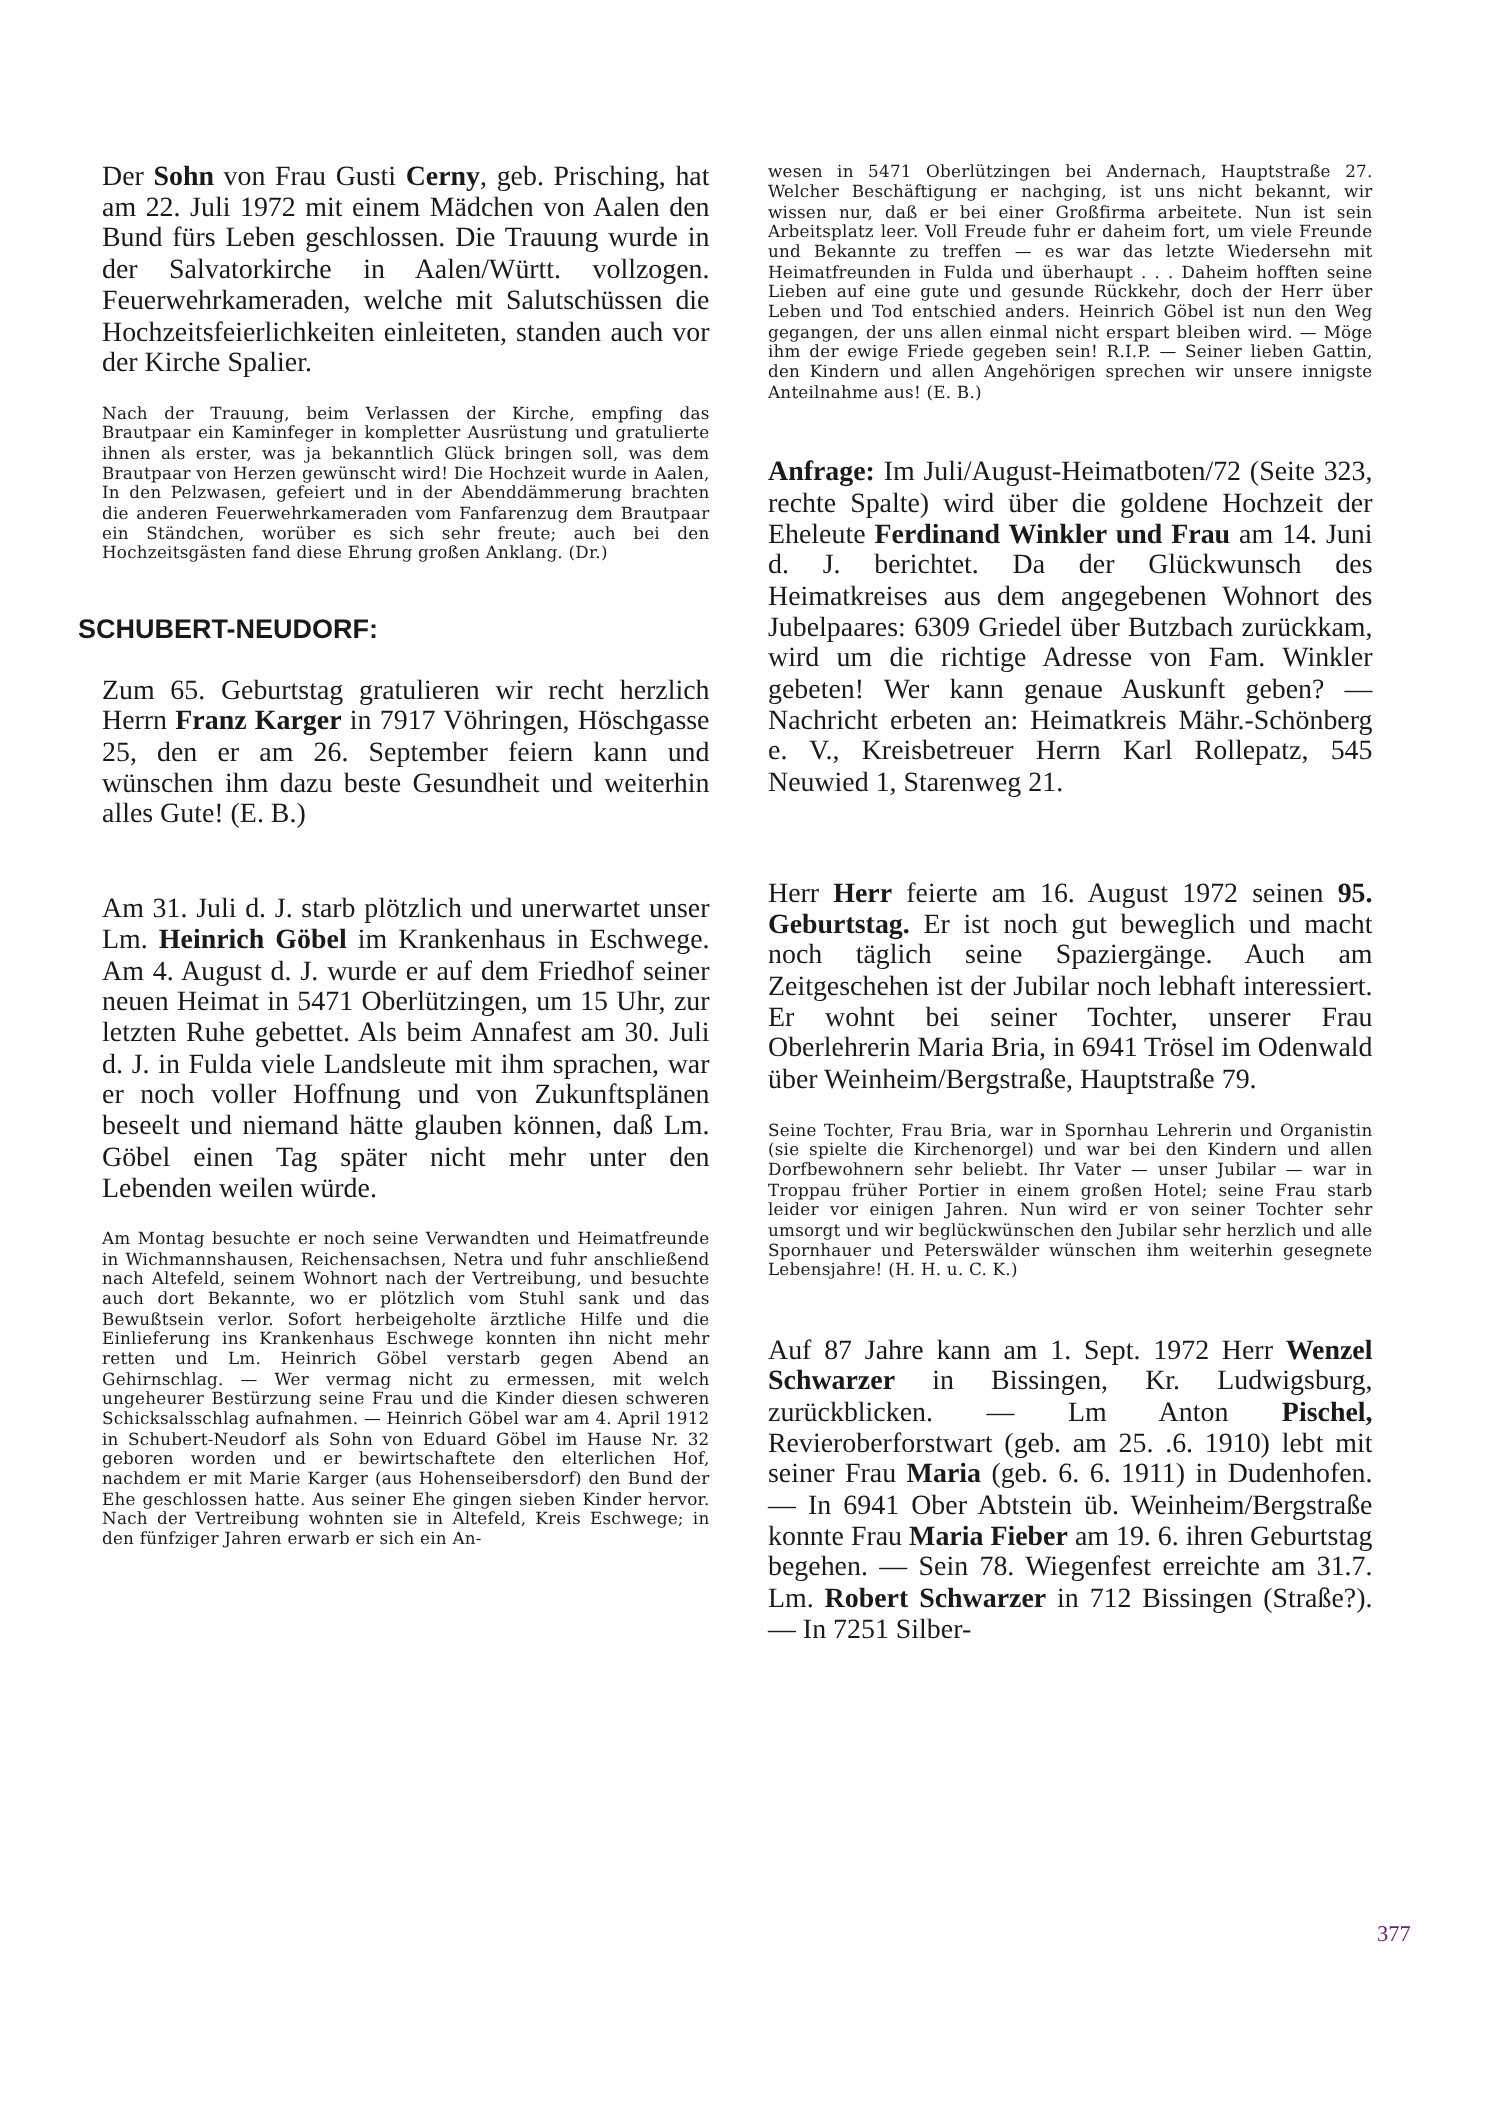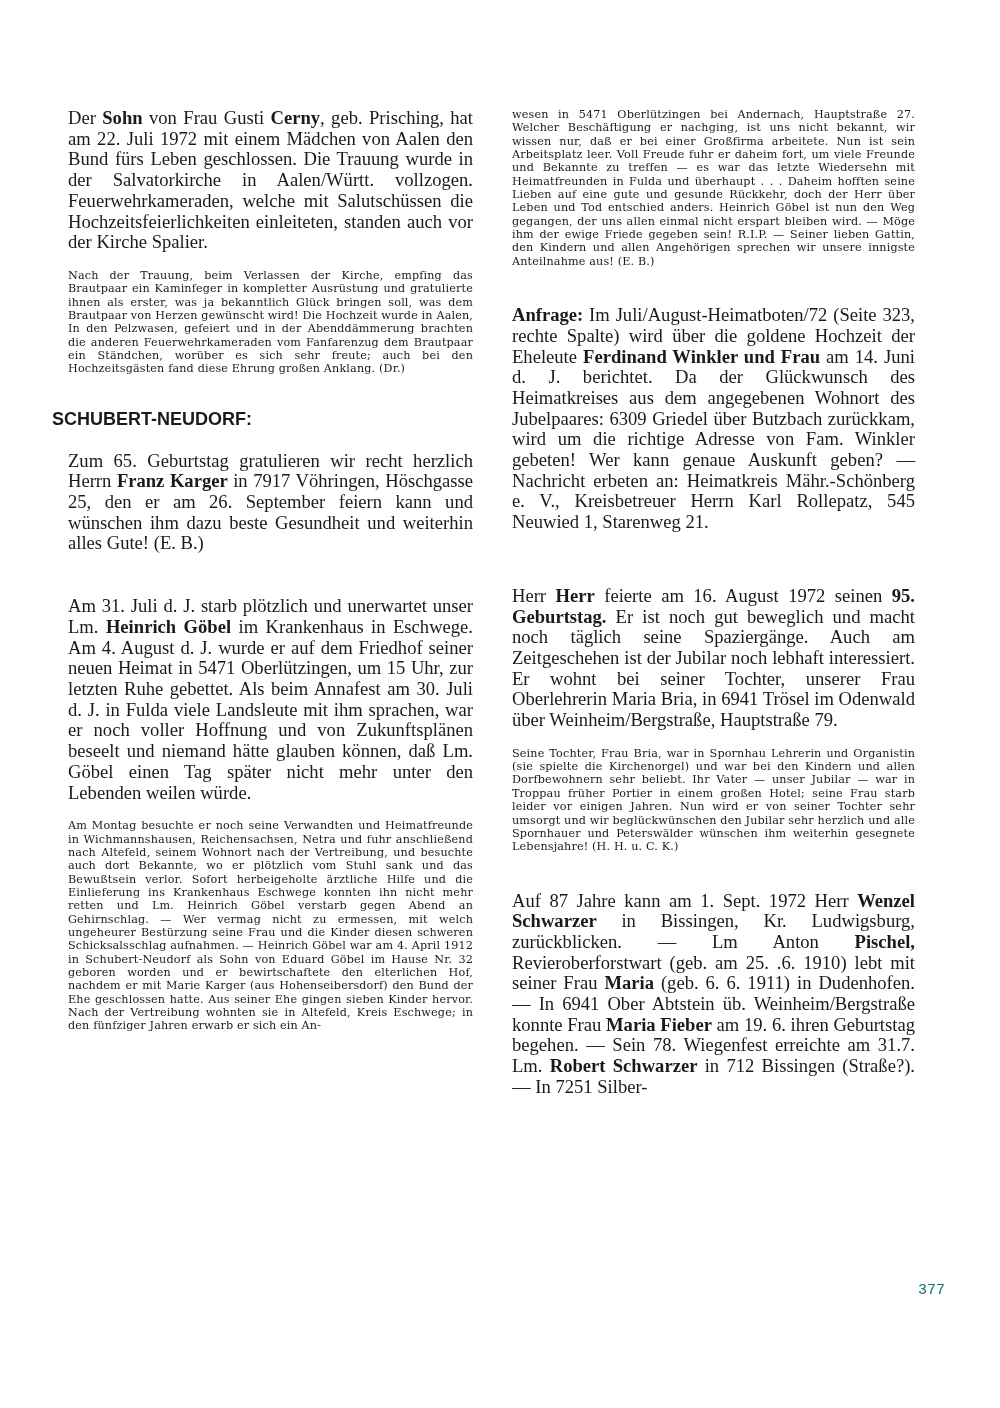--- a/index.html
+++ b/index.html
@@ -13,21 +13,21 @@
   .col-right { left: 496px; width: 435px; }
   p { margin: 16px; text-align: justify; hyphens: manual; }
   .big { font-family: "Liberation Serif", "DejaVu Serif", serif; font-size: 18.6px; line-height: 20.7px; }
   .small { font-family: "DejaVu Serif", serif; font-size: 11.2px; line-height: 13.35px; letter-spacing: 0.15px; }
   .heading { font-family: Liberation Sans, sans-serif; font-weight: bold; font-size: 18px; line-height: 22px; }
   b { font-weight: bold; }
   .gap-s { height: 5px; }
   .gap-m { height: 16px; }
   .page-number {
     position: absolute; left: 918px; top: 1282px;
-    font-family: Liberation Mono, monospace; font-size: 15px; color: #0f766e;
+    font-family: Liberation Serif, serif; font-size: 15px; color: #701a75;
   }
 </style>
 </head>
 <body>
 
 <div class="col col-left">
   <p class="big">Der <b>Sohn</b> von Frau Gusti <b>Cerny</b>, geb. Prisching, hat am 22. Juli 1972 mit einem Mädchen von Aalen den Bund fürs Leben geschlossen. Die Trauung wurde in der Salvatorkirche in Aalen/Württ. vollzogen. Feuerwehrkameraden, welche mit Salutschüssen die Hochzeitsfeierlichkeiten einleiteten, standen auch vor der Kirche Spalier.</p>
   <p class="small" style="margin-top:4px;">Nach der Trauung, beim Verlassen der Kirche, empfing das Brautpaar ein Kaminfeger in kompletter Ausrüstung und gratulierte ihnen als erster, was ja bekanntlich Glück bringen soll, was dem Brautpaar von Herzen gewünscht wird! Die Hochzeit wurde in Aalen, In den Pelzwasen, gefeiert und in der Abenddämmerung brachten die anderen Feuerwehrkameraden vom Fanfarenzug dem Brautpaar ein Ständchen, worüber es sich sehr freute; auch bei den Hochzeitsgästen fand diese Ehrung großen Anklang. (Dr.)</p>
   <div class="gap-m"></div>
   <div class="heading">SCHUBERT-NEUDORF:</div>

